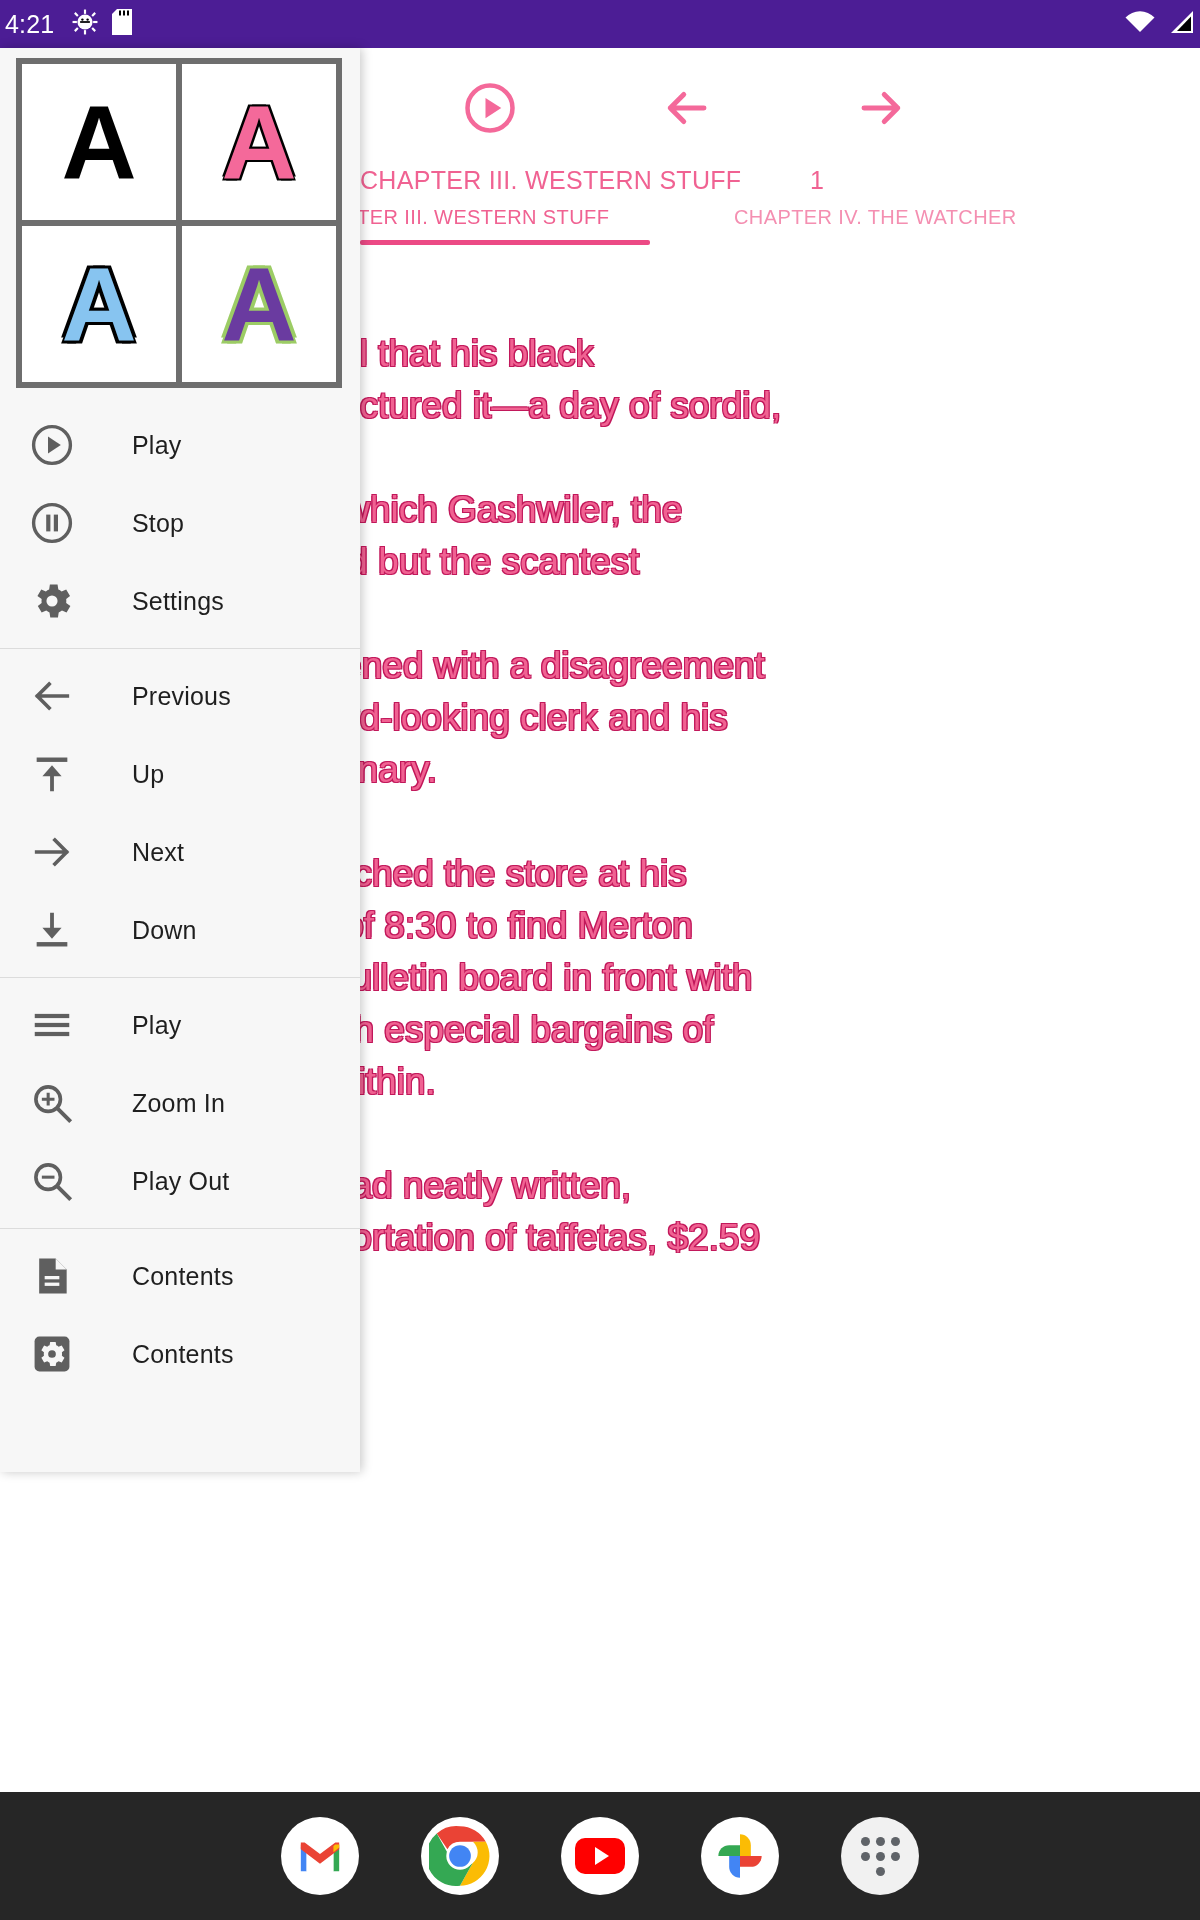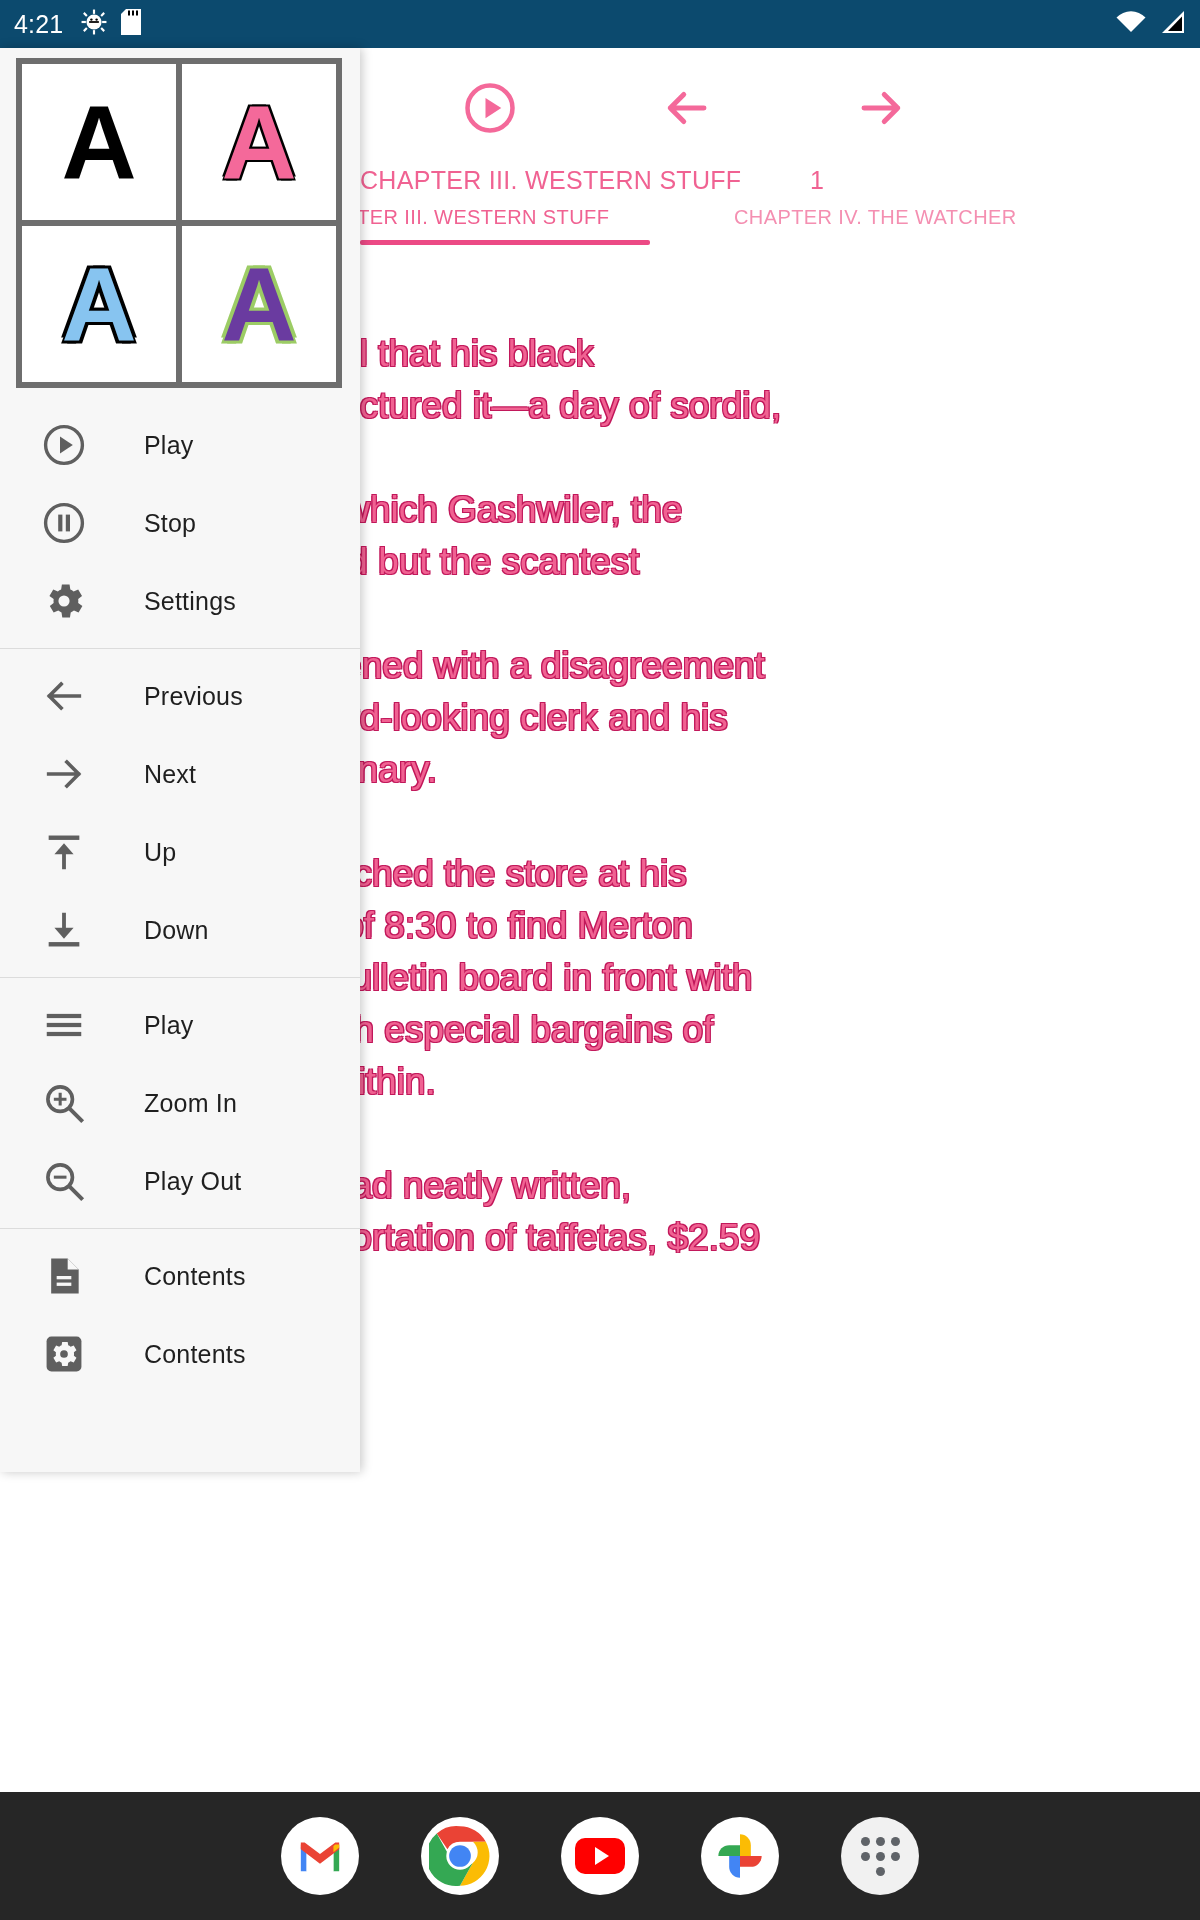--- a/index.html
+++ b/index.html
@@ -7,23 +7,23 @@
     width:1200px; height:1920px;
     font-family:"Liberation Sans", sans-serif;
     background:#ffffff;
     overflow:hidden;
   }
   #screen { position:relative; width:1200px; height:1920px; background:#fff; }
 
   
   #status-bar {
     position:absolute; top:0; left:0; width:1200px; height:48px;
-    background:#0c4a6e; color:#fff;
+    background:#4c1d95; color:#fff;
     display:flex; align-items:center;
-    padding:0 14px;
+    padding:0 5px;
   }
   #status-clock { font-size:25px; letter-spacing:.2px; }
   .status-left-icons { display:flex; align-items:center; gap:14px; margin-left:18px; }
   .status-right-icons { margin-left:auto; display:flex; align-items:center; gap:14px; }
   .sb-ico { display:block; }
 
   
   #reader {
     position:absolute; top:48px; left:0; width:1067px; height:1760px;
     background:#fff;
@@ -101,21 +101,21 @@
     font-family:"Liberation Sans", sans-serif;
   }
   .theme-A.t0 { color:#000; }
   .theme-A.t1 { color:#f4699a; text-shadow:-2px -2px 0 #000,2px -2px 0 #000,-2px 2px 0 #000,2px 2px 0 #000; }
   .theme-A.t2 { color:#87c4f0; text-shadow:-3px -3px 0 #000,3px -3px 0 #000,-3px 3px 0 #000,3px 3px 0 #000; }
   .theme-A.t3 { color:#6a3ba0; text-shadow:-3px -3px 0 #9ccc65,3px -3px 0 #9ccc65,-3px 3px 0 #9ccc65,3px 3px 0 #9ccc65; }
 
   #menu-list { position:absolute; top:358px; left:0; width:360px; }
   .menu-item {
     position:relative; display:flex; align-items:center;
-    height:78px; padding-left:38px;
+    height:78px; padding-left:26px;
   }
   .menu-icon {
     width:52px; height:52px; flex:0 0 52px;
     display:flex; align-items:center; justify-content:center;
   }
   .menu-label {
     margin-left:54px; font-size:25px; color:#1f1f1f;
     letter-spacing:.2px;
   }
   .menu-divider { height:1px; background:#dcdcdc; margin:8px 0; }
@@ -298,35 +298,35 @@
           <svg width="46" height="46" viewBox="0 0 24 24">
             <path d="M20 12 H4.5 M10.5 5.8 L4.3 12 L10.5 18.2" fill="none" stroke="#5f5f5f" stroke-width="1.9" stroke-linecap="square"></path>
           </svg>
         </span>
         <span class="menu-label">Previous</span>
       </div>
 
       <div class="menu-item">
         <span class="menu-icon">
           <svg width="46" height="46" viewBox="0 0 24 24">
-            <path d="M4 12 H19.5 M13.5 5.8 L19.7 12 L13.5 18.2" fill="none" stroke="#5f5f5f" stroke-width="1.9" stroke-linecap="square"></path>
-          </svg>
-        </span>
-        <span class="menu-label">Next</span>
-      </div>
-
-      <div class="menu-item">
-        <span class="menu-icon">
-          <svg width="46" height="46" viewBox="0 0 24 24">
             <rect x="4" y="3.4" width="16" height="2.3" fill="#5f5f5f"></rect>
             <path d="M12 21 V9" stroke="#5f5f5f" stroke-width="2" fill="none"></path>
             <path d="M12 7.4 L17 13.2 H7 Z" fill="#5f5f5f"></path>
           </svg>
         </span>
         <span class="menu-label">Up</span>
+      </div>
+
+      <div class="menu-item">
+        <span class="menu-icon">
+          <svg width="46" height="46" viewBox="0 0 24 24">
+            <path d="M4 12 H19.5 M13.5 5.8 L19.7 12 L13.5 18.2" fill="none" stroke="#5f5f5f" stroke-width="1.9" stroke-linecap="square"></path>
+          </svg>
+        </span>
+        <span class="menu-label">Next</span>
       </div>
 
       <div class="menu-item">
         <span class="menu-icon">
           <svg width="46" height="46" viewBox="0 0 24 24">
             <rect x="4" y="18.3" width="16" height="2.3" fill="#5f5f5f"></rect>
             <path d="M12 3 V15" stroke="#5f5f5f" stroke-width="2" fill="none"></path>
             <path d="M12 16.6 L17 10.8 H7 Z" fill="#5f5f5f"></path>
           </svg>
         </span>

